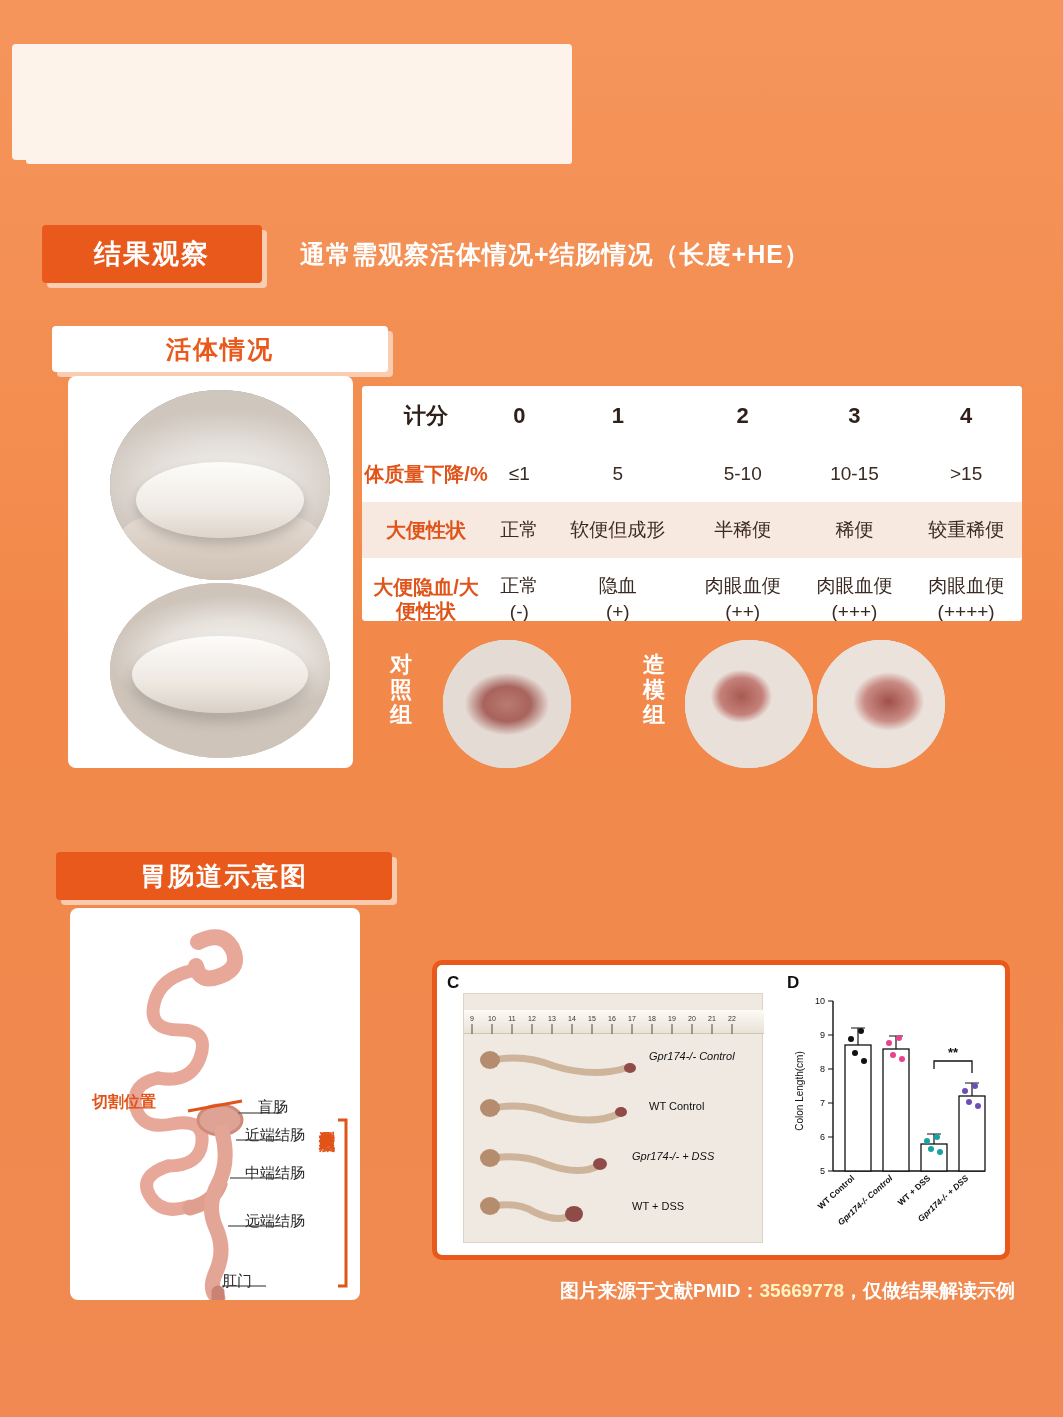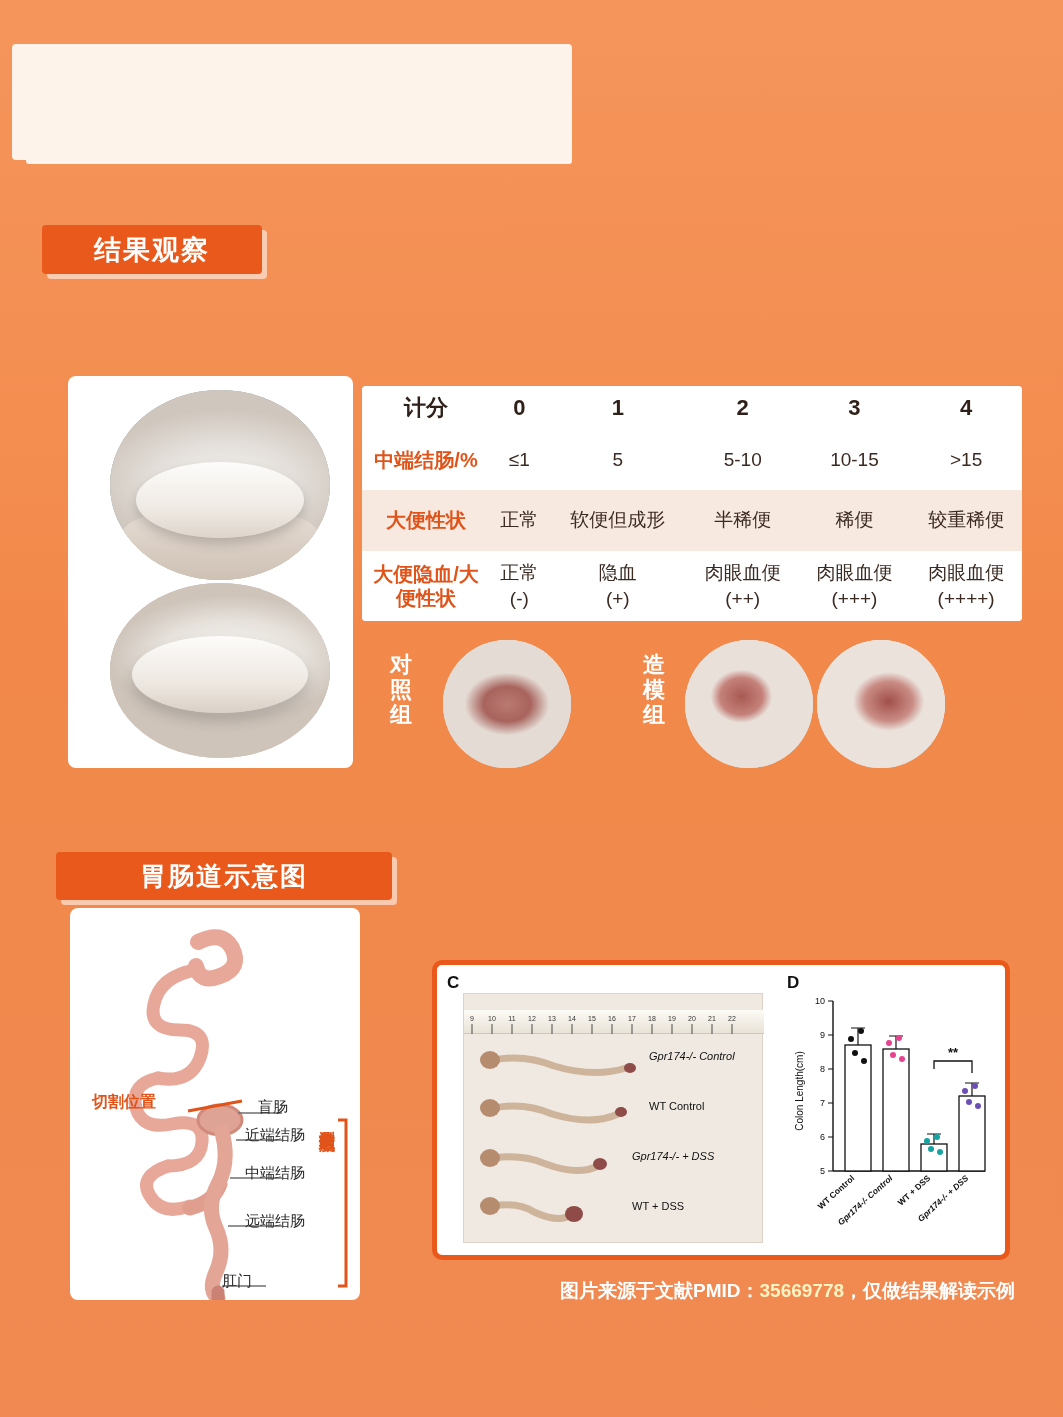--- a/index.html
+++ b/index.html
@@ -161,21 +161,21 @@
   table.dai {
     width: 100%;
     height: 100%;
     border-collapse: collapse;
     font-size: 19px;
     color: #3a2a22;
   }
   table.dai th, table.dai td {
     text-align: center;
     vertical-align: middle;
-    padding: 2px 2px;
+    padding: 15px 2px;
   }
   table.dai thead th {
     background: #ffffff;
     font-size: 22px;
     font-weight: bold;
     color: #2f2019;
     height: 44px;
   }
   table.dai tbody tr:nth-child(odd) { background: #ffffff; }
   table.dai tbody tr:nth-child(even) { background: #f8e9e0; }
@@ -235,22 +235,24 @@
   }
 </style>
 </head>
 <body>
 
 <div class="page">
 
   <div class="title-wrap"></div>
   <div class="title-underbar"></div>
 
-  <div class="chip" style="left:42px; top:225px; width:220px; height:49px;">结果观察</div>
-
+  <div class="chip" style="left:42px; top:225px; width:220px; height:58px;">结果观察</div>
+  <div class="sec-head-text" style="left:300px; top:238px;">通常需观察活体情况+结肠情况（长度+HE）</div>
+
+  <div class="chip white" style="left:52px; top:326px; width:336px; height:46px; font-size:25px;">活体情况</div>
 
   <div class="photo-card" style="left:68px; top:376px; width:285px; height:392px;"></div>
 
   <div class="circle-photo" style="left:110px; top:390px; width:220px; height:190px;">
     <div class="mouse-bg1"></div>
   </div>
   <div class="circle-photo" style="left:110px; top:583px; width:220px; height:175px;">
     <div class="mouse-bg2"></div>
   </div>
 
@@ -265,21 +267,21 @@
           <th>计分</th>
           <th>0</th>
           <th>1</th>
           <th>2</th>
           <th>3</th>
           <th>4</th>
         </tr>
       </thead>
       <tbody>
         <tr>
-          <td class="rowhead">中端结肠/%</td>
+          <td class="rowhead">体质量下降/%</td>
           <td>≤1</td>
           <td>5</td>
           <td>5-10</td>
           <td>10-15</td>
           <td>&gt;15</td>
         </tr>
         <tr>
           <td class="rowhead">大便性状</td>
           <td>正常</td>
           <td>软便但成形</td>

